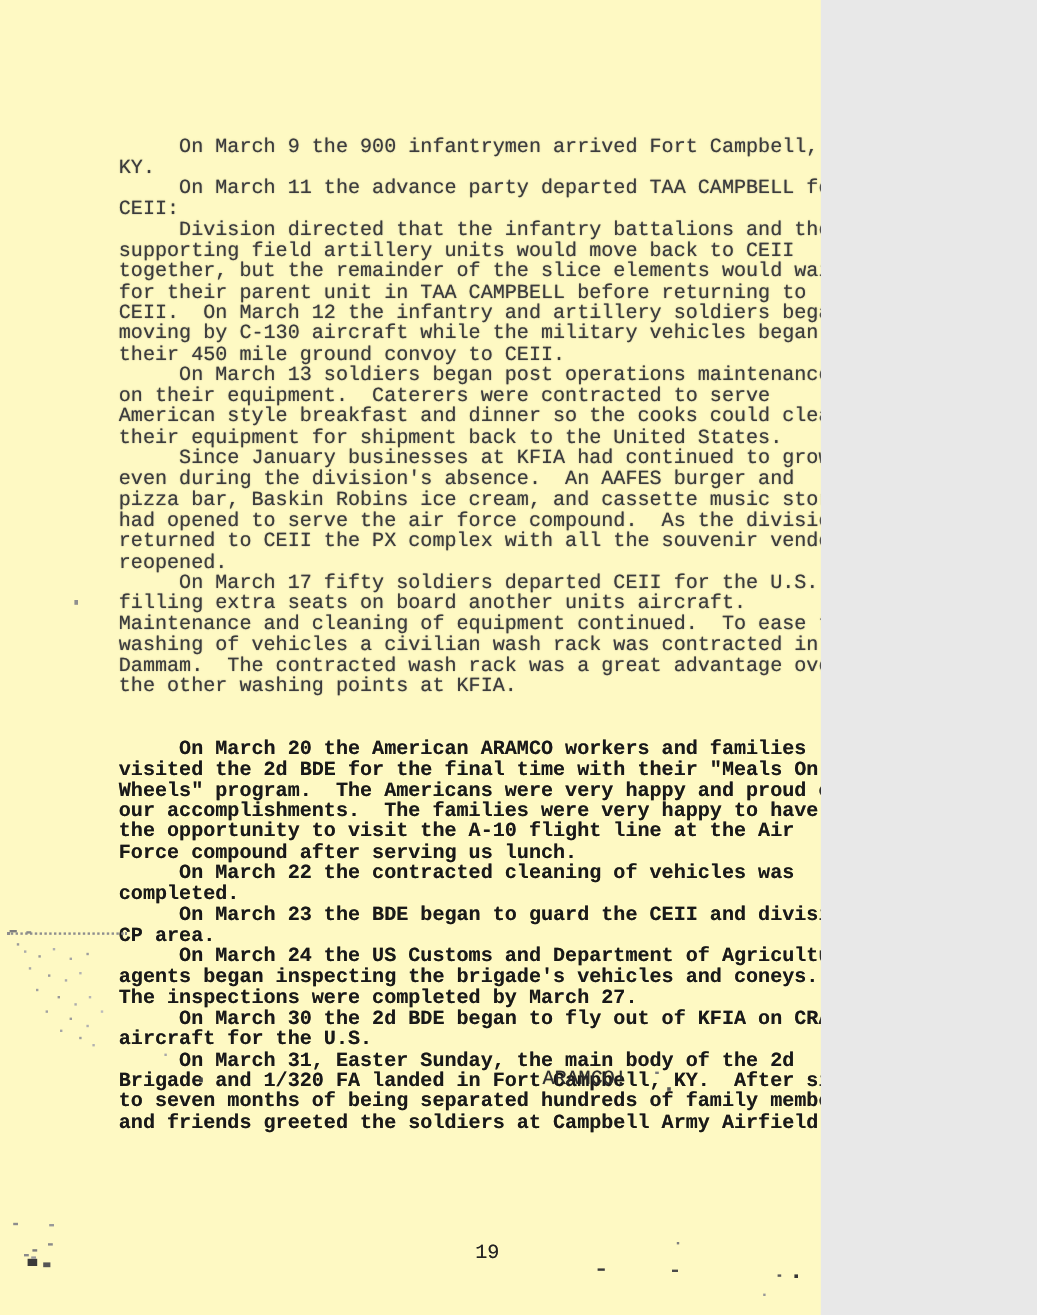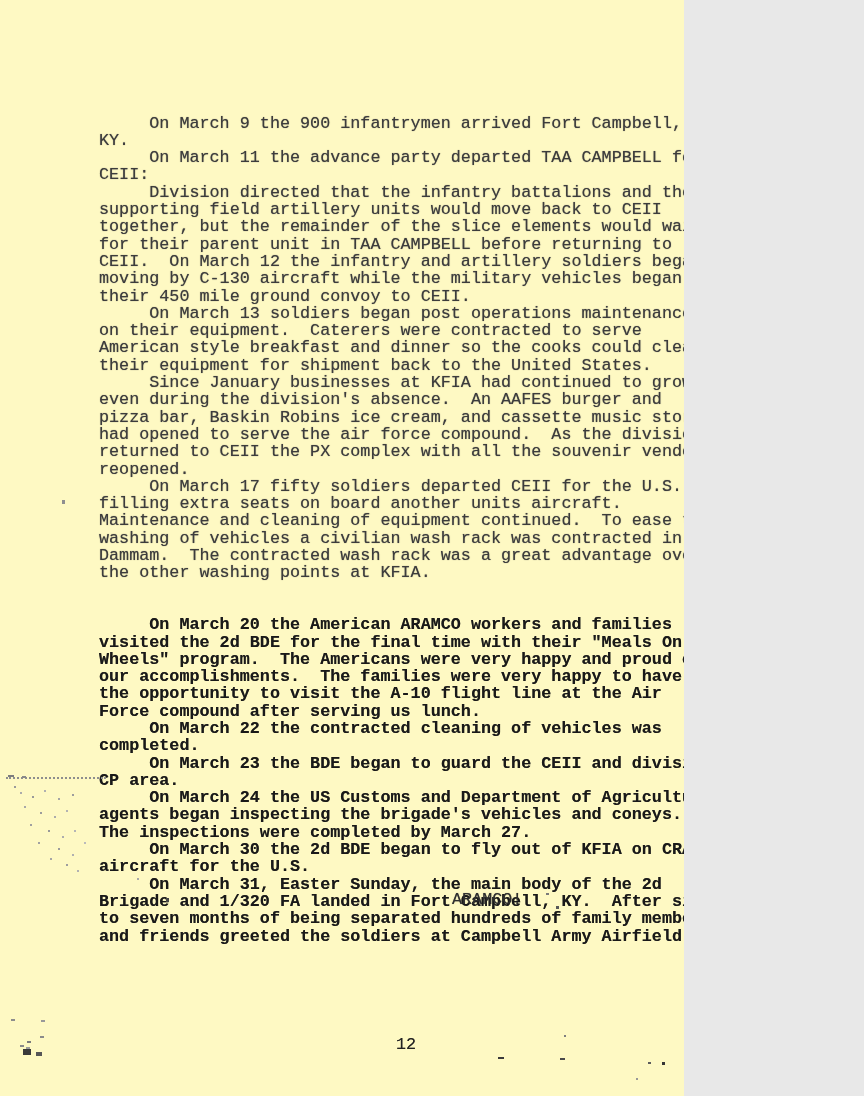--- a/index.html
+++ b/index.html
@@ -149,21 +149,21 @@
      On March 30 the 2d BDE began to fly out of KFIA on CRAF
 aircraft for the U.S.
      On March 31, Easter Sunday, the main body of the 2d
 Brigade and 1/320 FA landed in Fort Campbell, KY.  After six
 to seven months of being separated hundreds of family members
 and friends greeted the soldiers at Campbell Army Airfield.</div>
   </div>
 
   <div class="strike-line">ARAMCO!</div>
 
-  <div class="page-number">12</div>
+  <div class="page-number">19</div>
 
   <div class="ink-squiggle"></div>
   <div class="dotted-line"></div>
   <div class="speck" style="left:8px;top:775px;width:6px;height:2px;background:#7d7d7d;"></div>
   <div class="speck" style="left:22px;top:776px;width:4px;height:2px;background:#8a8a8a;"></div>
   <div class="margin-smudge"></div>
   <div class="bl-cluster"></div>
 
   <div class="speck" style="left:166px;top:898px;width:3px;height:4px;background:#474747;"></div>
   <div class="speck" style="left:546px;top:893px;width:3px;height:2px;background:#7a7a7a;"></div>

